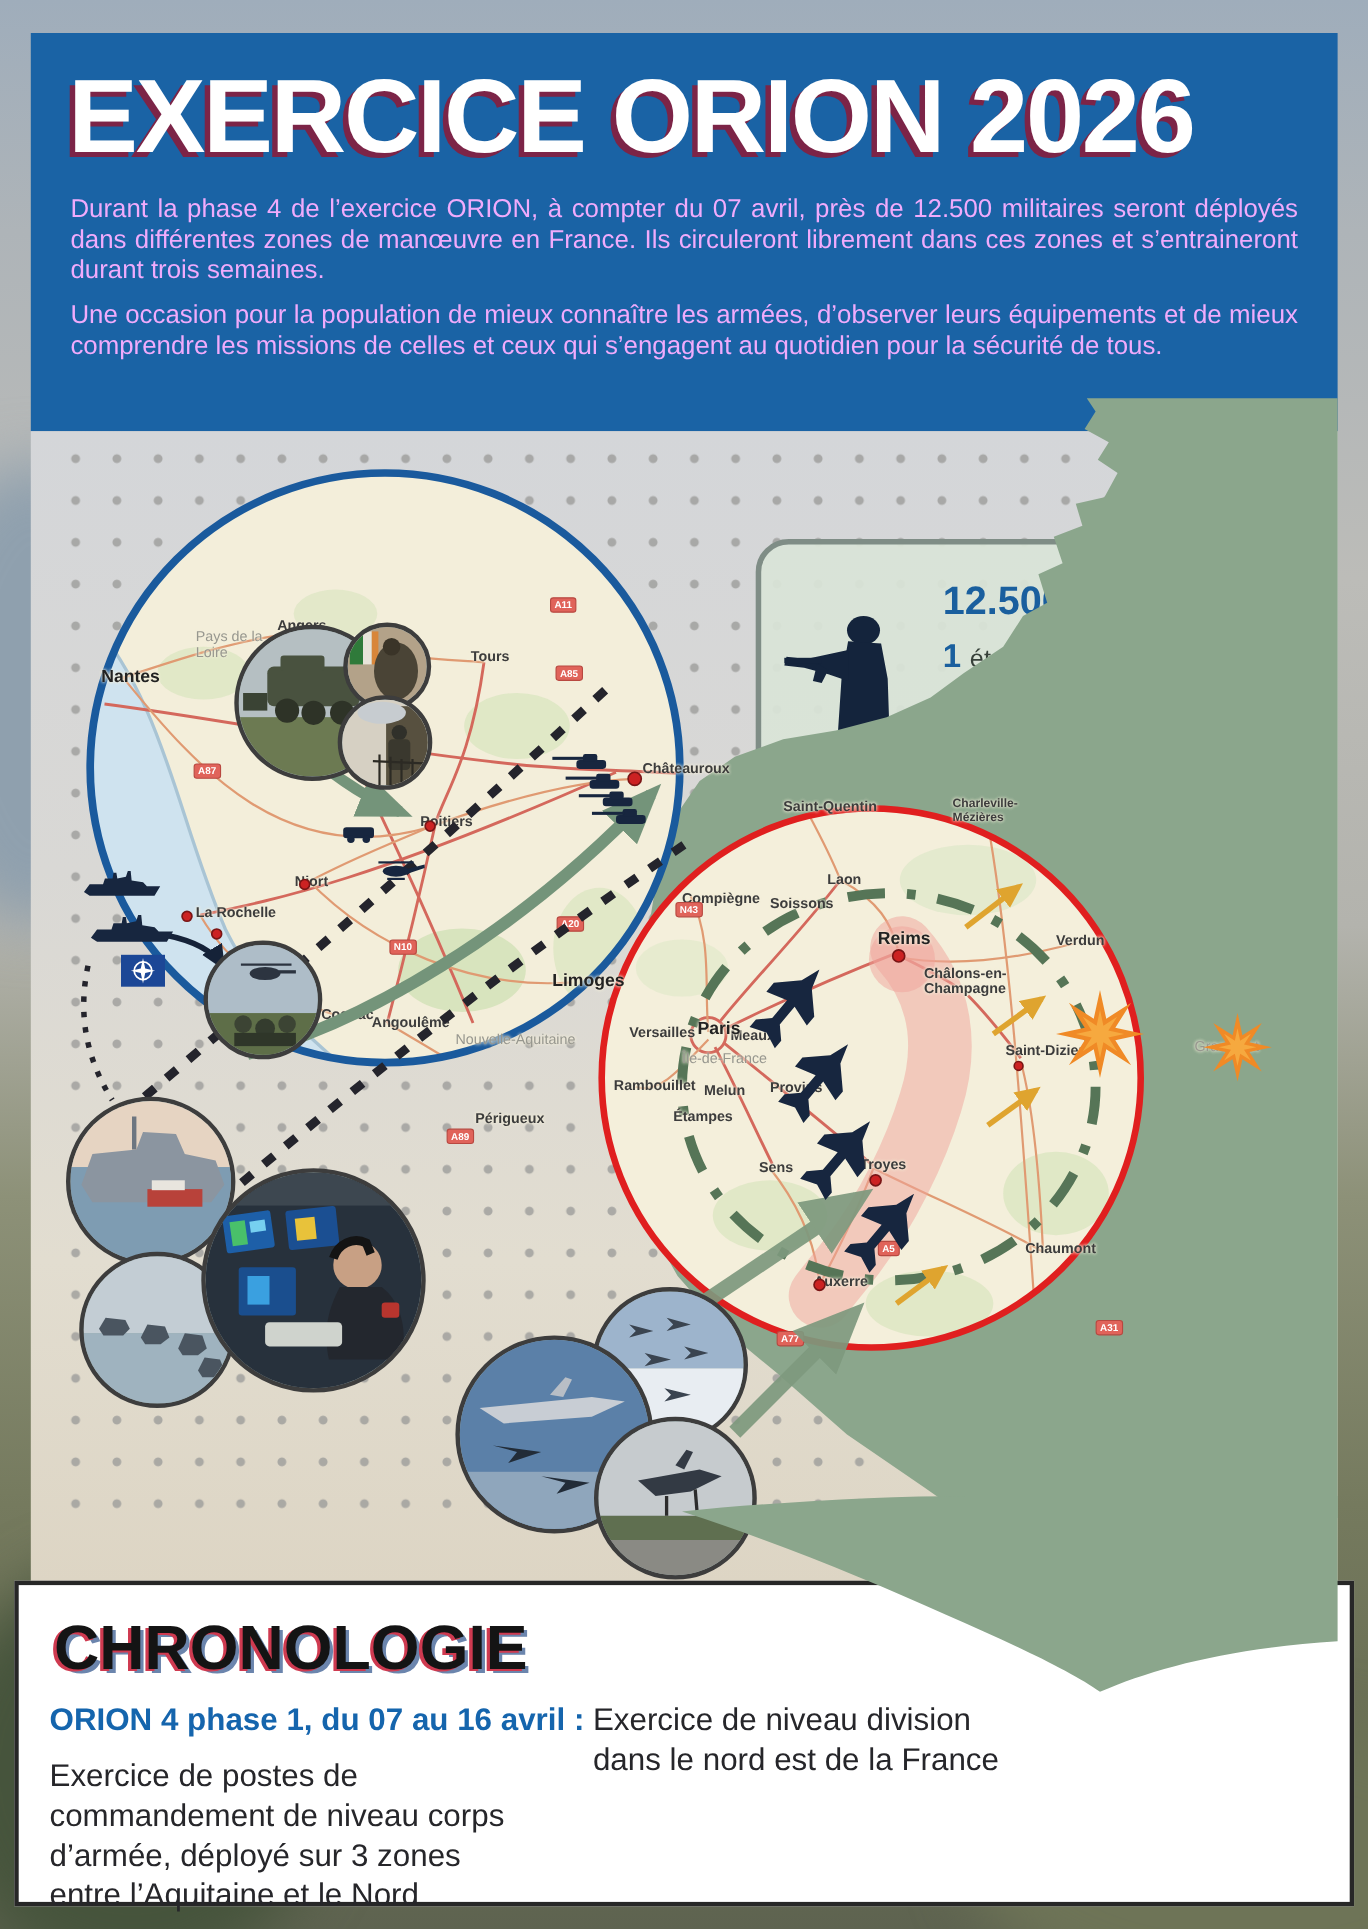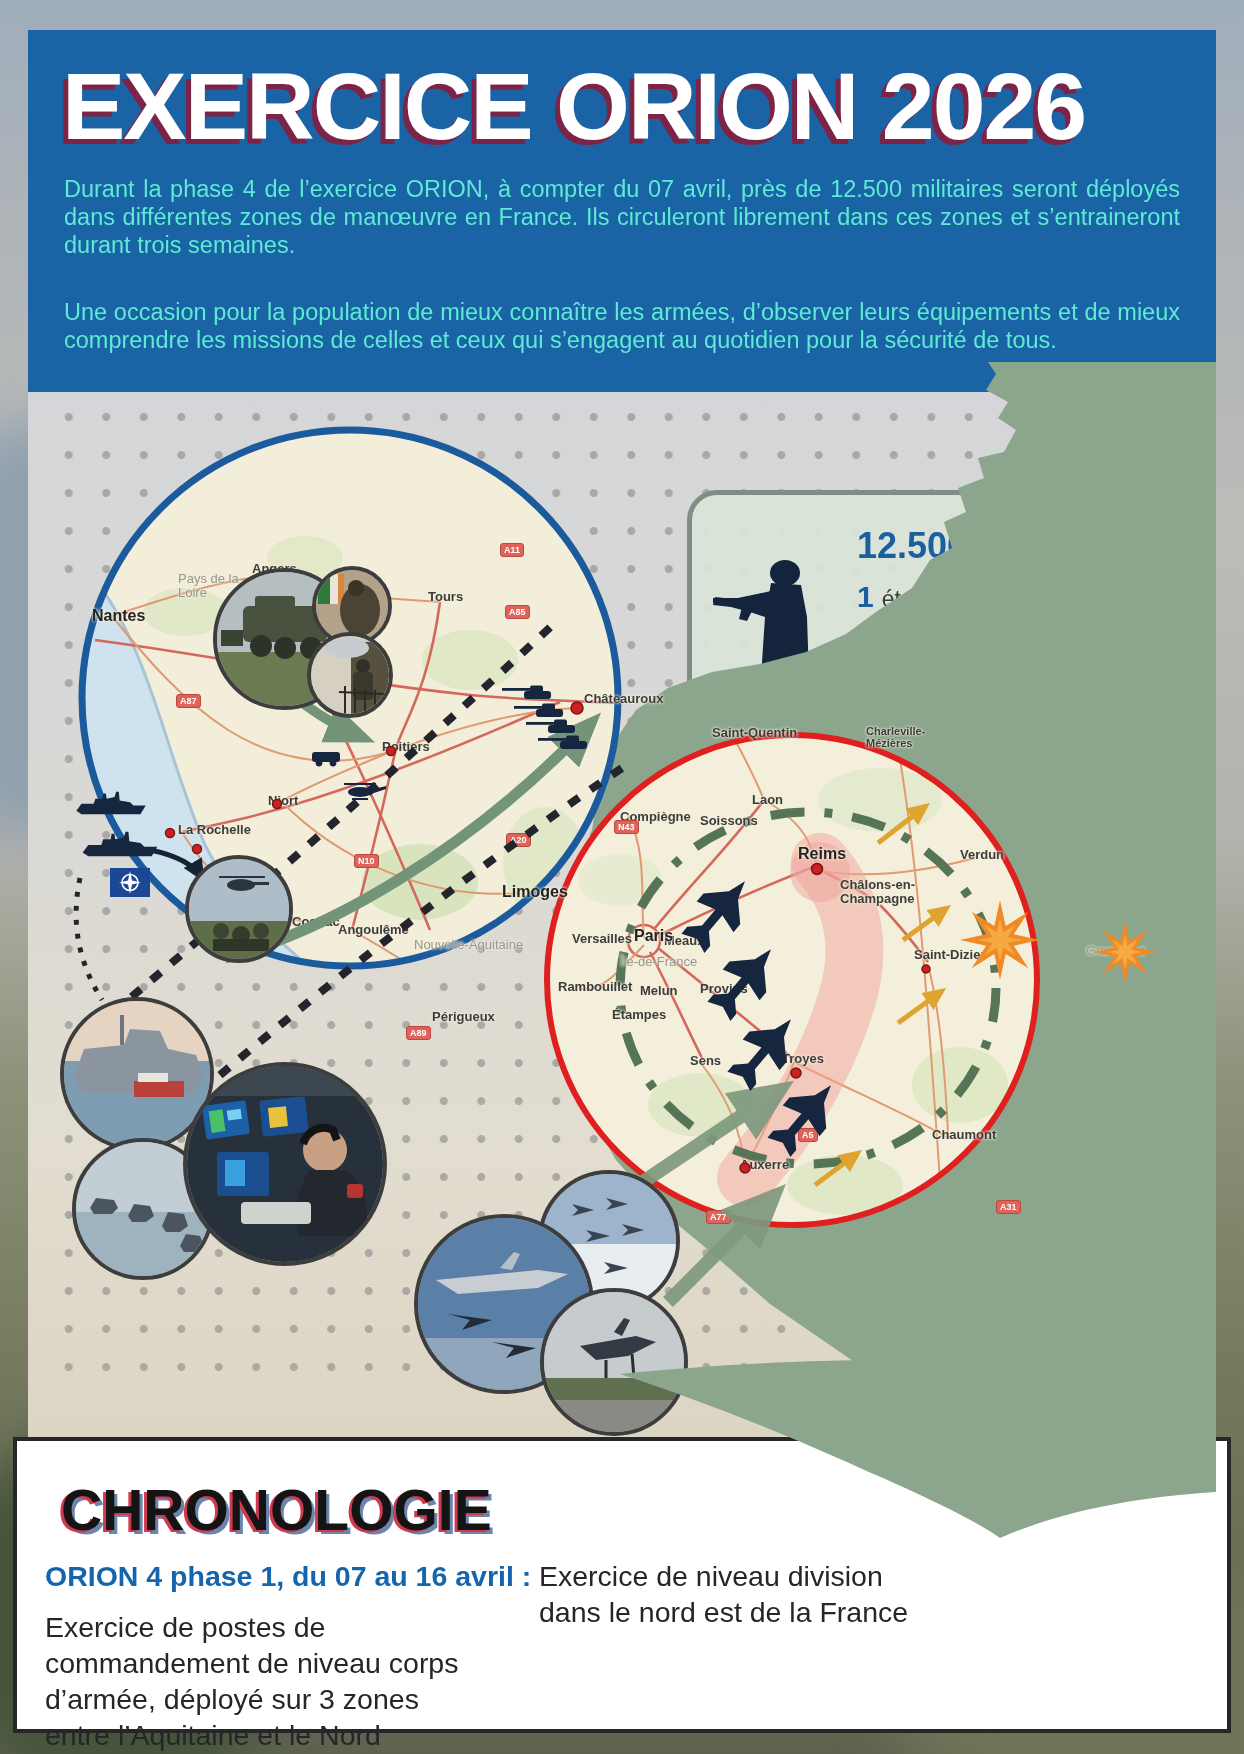--- a/index.html
+++ b/index.html
@@ -2,23 +2,23 @@
 <html><head>
 <meta charset="utf-8">
 <style>
   html,body{margin:0;padding:0;background:#888;}
   #page{position:relative;width:1244px;height:1754px;margin:0 auto;overflow:hidden;
         font-family:"Liberation Sans",sans-serif;background:linear-gradient(180deg,#9fadbb 0%,#aeb4b8 12%,#bcbcb8 30%,#b3b3ad 48%,#8d9178 62%,#757a5e 78%,#676c52 92%,#5e6350 100%);}
   .blob{position:absolute;border-radius:50%;filter:blur(26px);}
   #header{position:absolute;left:28px;top:30px;width:1188px;height:362px;background:#1a63a5;}
   #title{margin:0;padding:22px 0 0 34px;font-size:95px;font-weight:700;letter-spacing:-2px;color:#ffffff;
          text-shadow:-5px 5px 0 #7c2447;white-space:nowrap;}
-  .hp{margin:0;padding:0 36px;color:#5eead4;font-size:23.5px;line-height:1.2;text-align:justify;}
+  .hp{margin:0;padding:0 36px;color:#f0abfc;font-size:23.5px;line-height:1.2;text-align:justify;}
   #p1{margin-top:14px;}
-  #p2{margin-top:38px;}
+  #p2{margin-top:12px;}
   #mapzone{position:absolute;left:28px;top:392px;width:1188px;height:1048px;
            background:linear-gradient(180deg,#d4d6d9 0%,#d9d8d5 38%,#e2ddd0 72%,#ddd5c4 100%);}
   #dots{position:absolute;left:50px;top:398px;width:1120px;height:992px;opacity:.8;
         background-image:radial-gradient(circle,#9d9d9b 3.6px,rgba(0,0,0,0) 4.4px);background-size:37.5px 38px;}
   svg.layer{position:absolute;left:0;top:0;pointer-events:none;}
   .city{position:absolute;font-size:13px;font-weight:700;color:#3c3c3c;line-height:1.05;
         text-shadow:0 0 3px #f3eeda,0 0 3px #f3eeda;}
   .city.big{font-size:16px;color:#222;text-align:right;}
   .city.small{font-size:11px;}
   .region{position:absolute;font-size:13px;font-weight:400;color:#97978f;line-height:1.05;
@@ -29,21 +29,21 @@
             background:rgba(217,228,215,.93);border:5px solid #7f8d86;border-radius:30px;
             box-shadow:6px 7px 0 -1px rgba(100,112,102,.55);}
   .statrow{position:absolute;left:165px;display:flex;align-items:baseline;gap:8px;}
   .statval{color:#1a5f9e;font-weight:700;font-size:30px;}
   .statval.bigv{font-size:36px;}
   .statlab{color:#37413a;font-size:23px;line-height:1.05;max-width:255px;}
   .photo{position:absolute;border-radius:50%;border:4px solid #3d3d3d;overflow:hidden;background:#9aa;}
   .photo svg{display:block;}
   #chrono{position:absolute;left:13px;top:1437px;width:1218px;height:296px;box-sizing:border-box;
           background:#ffffff;border:4px solid #272727;padding:20px 24px 0 28px;}
-  #chrono h2{margin:16px;font-size:57px;font-weight:800;letter-spacing:0;color:#141414;
+  #chrono h2{margin:4px;font-size:57px;font-weight:800;letter-spacing:0;color:#141414;
              text-shadow:-3px 2px 0 #cf3a50,3px 4px 0 #6b85ad;}
   #cols{display:flex;margin-top:16px;}
   .col{font-size:28.5px;line-height:1.26;color:#26262a;}
   .col .ph{font-weight:700;margin-bottom:15px;white-space:nowrap;}
   .col1{width:494px;flex:0 0 494px;}
   .ph1{color:#1565ad;}
   .ph2{color:#e42330;}
 </style>
 </head>
 <body>

